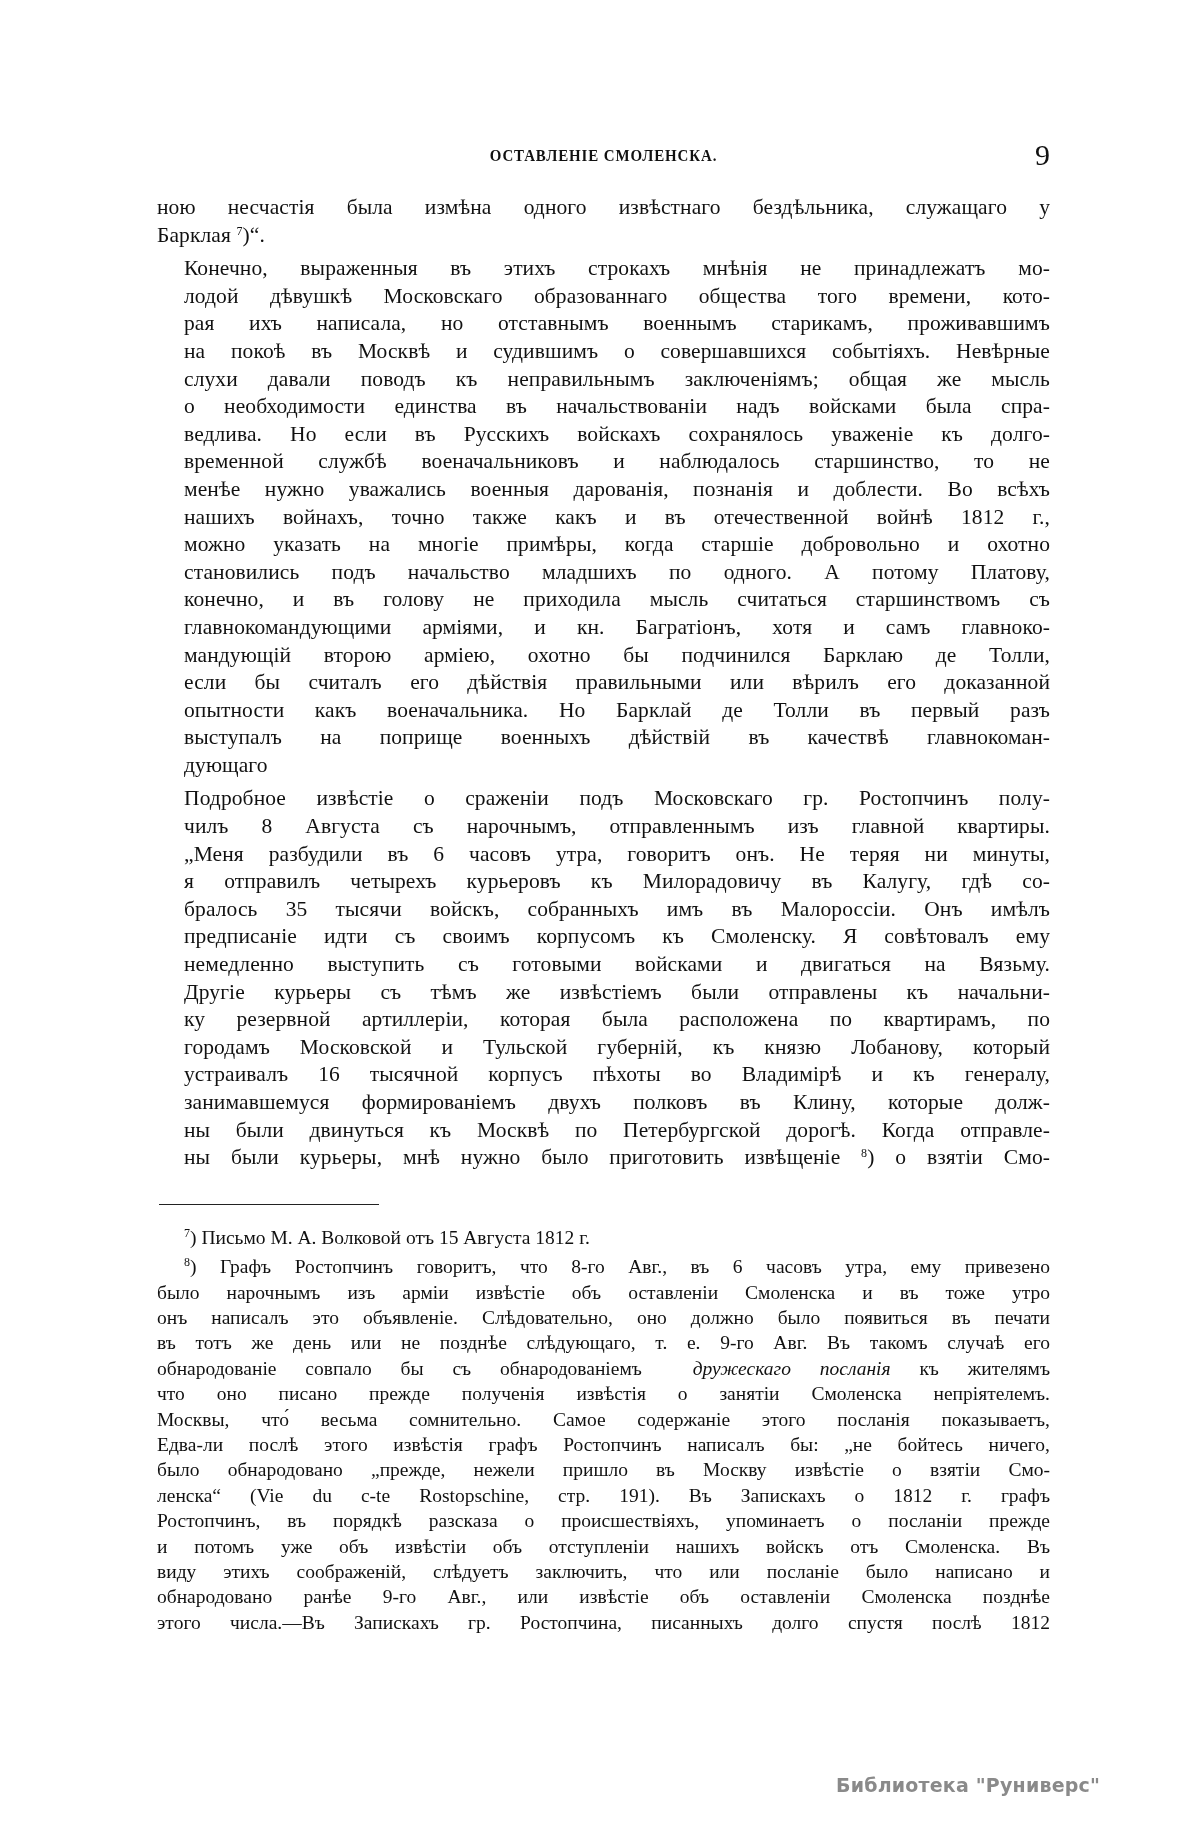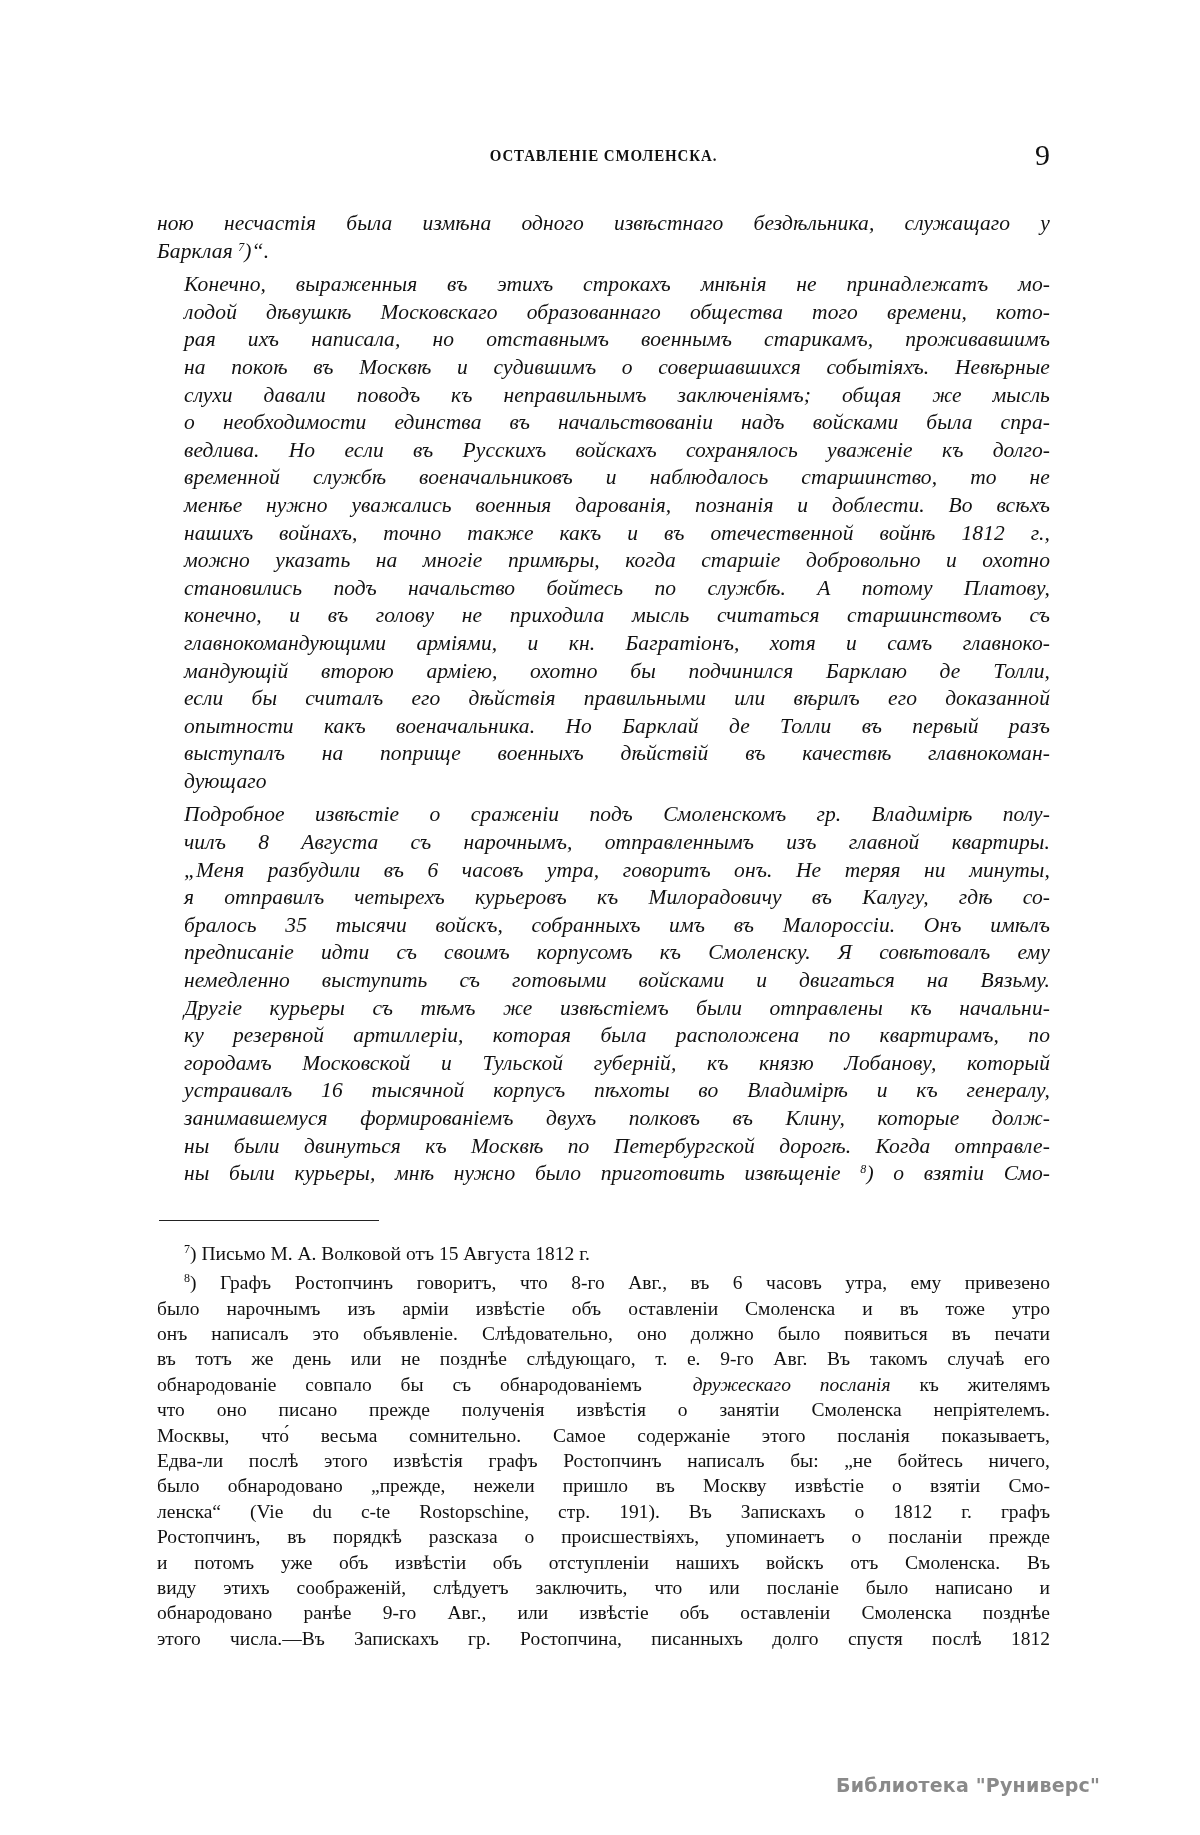--- a/index.html
+++ b/index.html
@@ -13,24 +13,23 @@
     }
     .running-title {
       position: absolute; left: 0; right: 0; top: 8px; text-align: center;
       font-size: 17px; letter-spacing: 1px; font-weight: bold;
       transform: scaleX(0.88);
     }
     .page-number {
       position: absolute; right: 0; top: 0; font-size: 30px;
     }
     .body-text {
-      margin-top: 32px;
+      margin-top: 16px;
       font-size: 21.5px; line-height: 27.6px; text-align: justify;
       letter-spacing: 0.1px;
-      font-style: italic;
     }
     .body-text p { margin: 0; text-indent: 0; }
     .body-text p.indent { text-indent: 27px; margin-top: 6px; }
     .line { display: block; text-align: justify; text-align-last: justify; white-space: nowrap; }
     .line.last { text-align-last: left; }
     sup { font-size: 12px; vertical-align: 7px; line-height: 0; }
     .rule {
       width: 220px; height: 0; border-top: 1.5px solid #222; margin: 32px 0 20px 2px;
     }
     .footnotes {
@@ -66,32 +65,32 @@
         <span class="line">лодой дѣвушкѣ Московскаго образованнаго общества того времени, кото-</span>
         <span class="line">рая ихъ написала, но отставнымъ военнымъ старикамъ, проживавшимъ</span>
         <span class="line">на покоѣ въ Москвѣ и судившимъ о совершавшихся событіяхъ. Невѣрные</span>
         <span class="line">слухи давали поводъ къ неправильнымъ заключеніямъ; общая же мысль</span>
         <span class="line">о необходимости единства въ начальствованіи надъ войсками была спра-</span>
         <span class="line">ведлива. Но если въ Русскихъ войскахъ сохранялось уваженіе къ долго-</span>
         <span class="line">временной службѣ военачальниковъ и наблюдалось старшинство, то не</span>
         <span class="line">менѣе нужно уважались военныя дарованія, познанія и доблести. Во всѣхъ</span>
         <span class="line">нашихъ войнахъ, точно также какъ и въ отечественной войнѣ 1812 г.,</span>
         <span class="line">можно указать на многіе примѣры, когда старшіе добровольно и охотно</span>
-        <span class="line">становились подъ начальство бойтесь по службѣ. А потому Платову,</span>
+        <span class="line">становились подъ начальство младшихъ по одного. А потому Платову,</span>
         <span class="line">конечно, и въ голову не приходила мысль считаться старшинствомъ съ</span>
         <span class="line">главнокомандующими арміями, и кн. Багратіонъ, хотя и самъ главноко-</span>
         <span class="line">мандующій второю арміею, охотно бы подчинился Барклаю де Толли,</span>
         <span class="line">если бы считалъ его дѣйствія правильными или вѣрилъ его доказанной</span>
         <span class="line">опытности какъ военачальника. Но Барклай де Толли въ первый разъ</span>
         <span class="line">выступалъ на поприще военныхъ дѣйствій въ качествѣ главнокоман-</span>
         <span class="line last">дующаго</span>
       </p>
 
     <p class="indent" id="p2">
-        <span class="line">Подробное извѣстіе о сраженіи подъ Смоленскомъ гр. Владимірѣ полу-</span>
+        <span class="line">Подробное извѣстіе о сраженіи подъ Московскаго гр. Ростопчинъ полу-</span>
         <span class="line">чилъ 8 Августа съ нарочнымъ, отправленнымъ изъ главной квартиры.</span>
         <span class="line">„Меня разбудили въ 6 часовъ утра, говоритъ онъ. Не теряя ни минуты,</span>
         <span class="line">я отправилъ четырехъ курьеровъ къ Милорадовичу въ Калугу, гдѣ со-</span>
         <span class="line">бралось 35 тысячи войскъ, собранныхъ имъ въ Малороссіи. Онъ имѣлъ</span>
         <span class="line">предписаніе идти съ своимъ корпусомъ къ Смоленску. Я совѣтовалъ ему</span>
         <span class="line">немедленно выступить съ готовыми войсками и двигаться на Вязьму.</span>
         <span class="line">Другіе курьеры съ тѣмъ же извѣстіемъ были отправлены къ начальни-</span>
         <span class="line">ку резервной артиллеріи, которая была расположена по квартирамъ, по</span>
         <span class="line">городамъ Московской и Тульской губерній, къ князю Лобанову, который</span>
         <span class="line">устраивалъ 16 тысячной корпусъ пѣхоты во Владимірѣ и къ генералу,</span>

